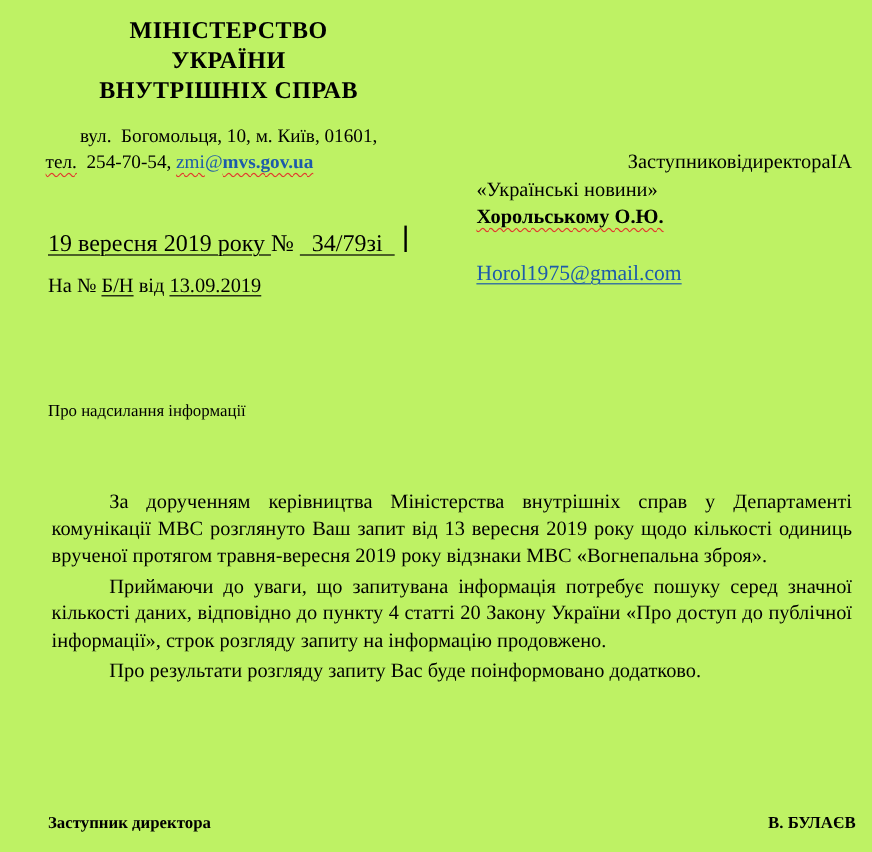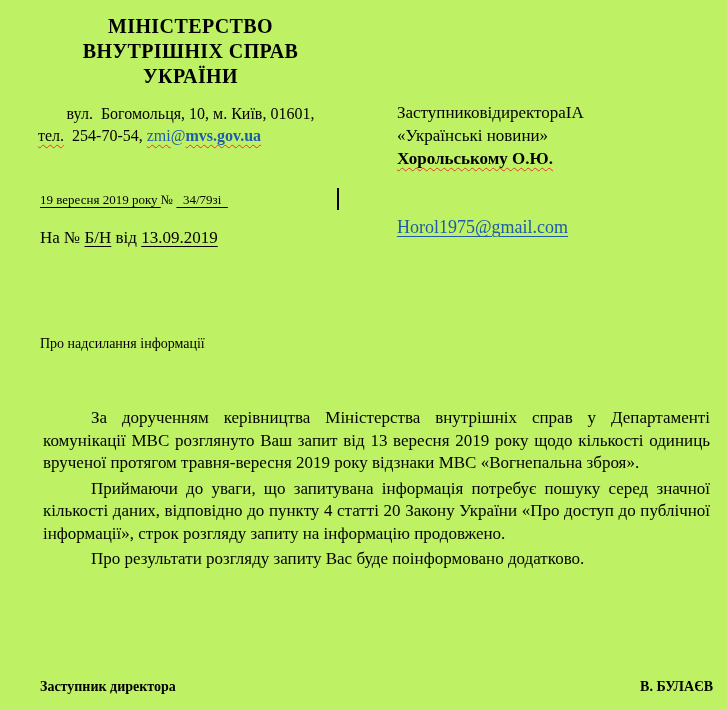--- a/index.html
+++ b/index.html
@@ -28,29 +28,29 @@
     text-decoration-thickness:1px;
     text-underline-offset:3px;
     text-decoration-skip-ink:none;
   }
   .bold { font-weight:bold; }
 
   a.header-email { color:#1d5bab; text-decoration:none; }
   a.header-email .spell { color:#1d5bab; }
 
   
-  .date-line { position:absolute; left:40px; top:192px; font-size:13px; white-space:pre; }
+  .date-line { position:absolute; left:40px; top:192px; font-size:20px; white-space:pre; }
   .ref-line  { position:absolute; left:40px; top:228px; font-size:17px; white-space:pre; }
   .u { text-decoration:underline; text-underline-offset:3px; text-decoration-thickness:1px; }
 
   .caret { position:absolute; left:337px; top:188px; width:1.5px; height:22px; background:#000; }
 
   
   .recipient { position:absolute; left:397px; top:101px; width:313px; font-size:17px; line-height:23px; }
-  .recipient-row1 { display:flex; justify-content:flex-start; }
+  .recipient-row1 { display:flex; justify-content:flex-end;margin-top:22px; }
   .recipient-name { font-weight:bold; }
   .recipient-email { position:absolute; left:397px; top:217px; font-size:18px; }
   .recipient-email a { color:#1d5bab; text-decoration:underline; text-underline-offset:3px; text-decoration-thickness:1px; }
 
   
   .subject { position:absolute; left:40px; top:336px; font-size:14px; }
 
   
   .body-text { position:absolute; left:40px; top:404px; width:673px; font-size:17px; line-height:22.5px; text-align:justify; }
   .body-text p { margin:3px; text-indent:48px; }
@@ -59,22 +59,22 @@
   .signature { position:absolute; left:40px; top:679px; width:673px; display:flex; justify-content:space-between; font-weight:bold; font-size:14px; }
 </style>
 </head>
 <body>
 
 <div class="page">
 
   <div class="org">
     <div class="ministry">
       <div>МІНІСТЕРСТВО</div>
+      <div>УКРАЇНИ</div>
       <div>ВНУТРІШНІХ СПРАВ</div>
-      <div>УКРАЇНИ</div>
     </div>
     <div class="addr">
       <div class="addr-line1">вул.  Богомольця, 10, м. Київ, 01601,</div>
       <div class="addr-line2"><span class="spell">тел.</span><span>  254-70-54, </span><a class="header-email" href="#"><span class="spell">zmi</span><span>@</span><span class="bold spell">mvs.gov.ua</span></a></div>
     </div>
   </div>
 
   <div class="date-line"><span class="u">19 вересня 2019 року </span><span>№ </span><span class="u">  34/79зі  </span></div>
 
   <div class="caret"></div>

